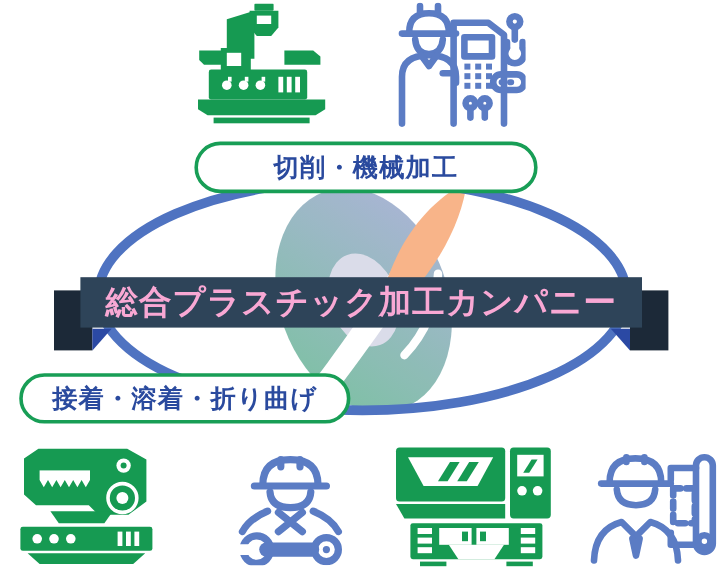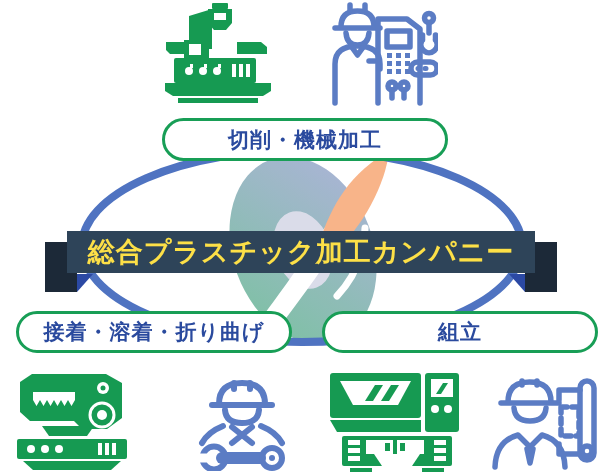--- a/index.html
+++ b/index.html
@@ -19,21 +19,21 @@
   }
   .pill-top{left:162px;top:118px;width:286px;height:43px;}
   .pill-bl{left:16px;top:311px;width:276px;height:42px;}
   .pill-br{left:322px;top:311px;width:276px;height:42px;}
   
   .banner{
     position:absolute;left:67px;top:231px;width:468px;height:42px;background:#2e4459;
     display:flex;align-items:center;justify-content:center;
   }
   .banner span{
-    color:#fde047;font-weight:bold;font-size:27px;letter-spacing:1px;white-space:nowrap;
+    color:#f9a8d4;font-weight:bold;font-size:27px;letter-spacing:1px;white-space:nowrap;
   }
 </style>
 </head>
 <body>
 
 <div class="canvas">
 
   <svg class="abs" style="left:0;top:0" width="602" height="473" viewBox="0 0 602 473">
     <defs>
       <linearGradient id="lgGrad" x1="0" y1="1" x2="1" y2="0">
@@ -121,23 +121,20 @@
         <rect x="93" y="67" width="5" height="5"></rect>
     </g>
   </svg>
 
   <div class="pill pill-top">
     <span>切削・機械加工</span>
   </div>
   <div class="pill pill-bl">
     <span>接着・溶着・折り曲げ</span>
   </div>
-  <div class="pill pill-br">
-    <span>組立</span>
-  </div>
 
   <div class="banner">
     <span>総合プラスチック加工カンパニー</span>
   </div>
 
   <svg class="abs" style="left:10px;top:368px" width="124" height="103" viewBox="0 0 124 103">
     <g fill="#169a52">
       <path d="M22 6 H96 L112 15 V50 L97 61 H72 L64 53 H20 L10 44 V14 Z"></path>
       <path d="M32 58 H84 L77 68 H39 Z"></path>
       <rect x="7" y="71" width="110" height="20" rx="2"></rect>

